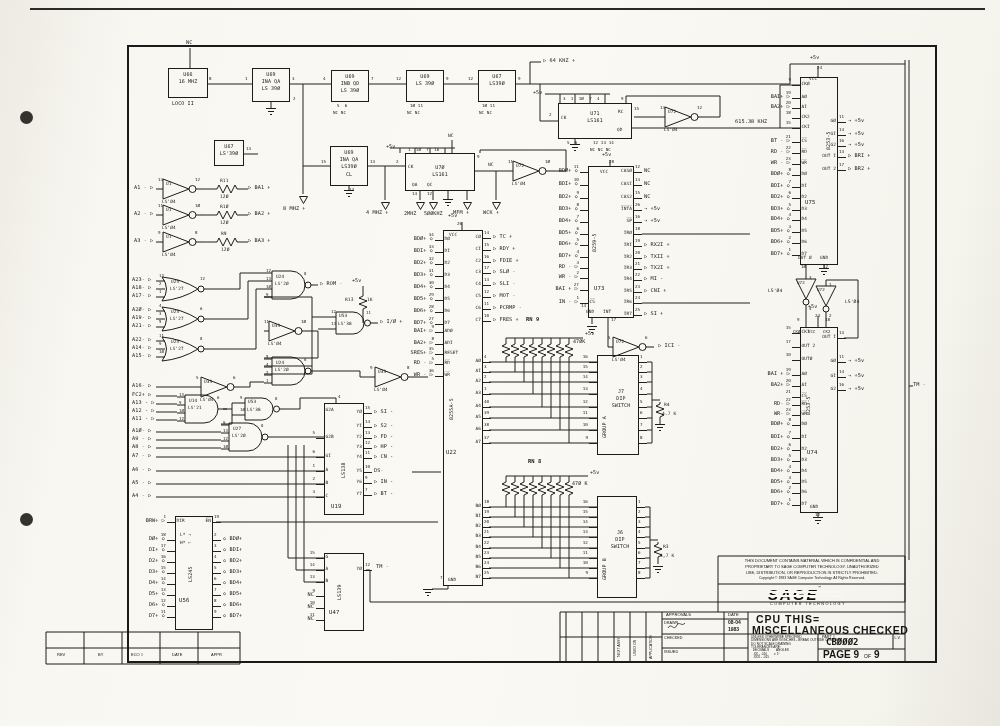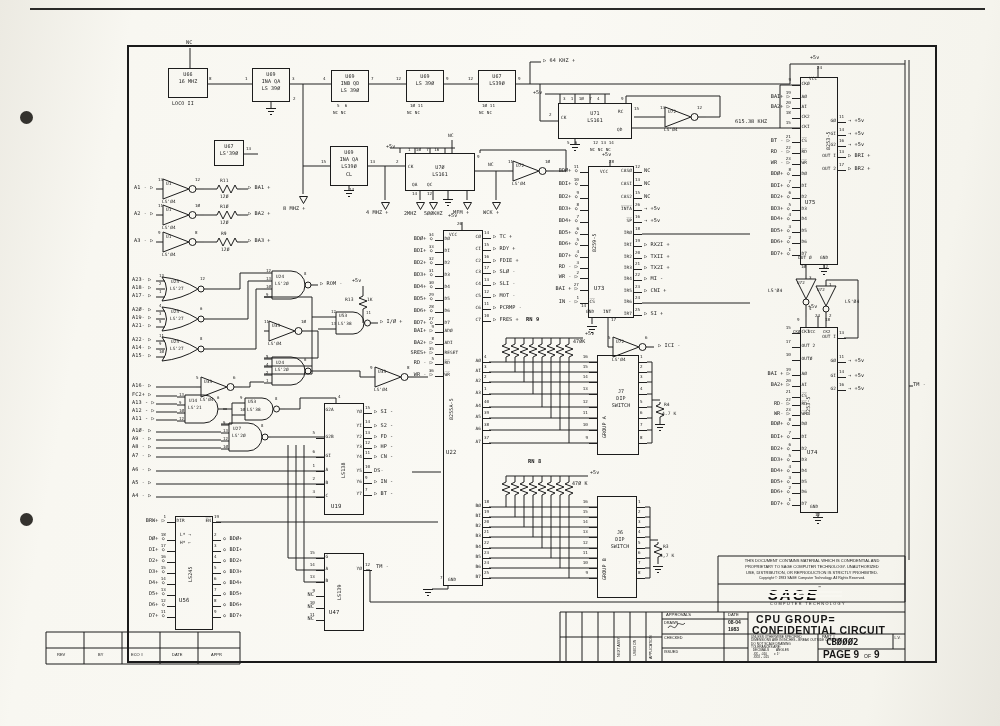--- a/index.html
+++ b/index.html
@@ -126,22 +126,22 @@
   </div>
 
   <span class="tb" style="left:666px;top:613px;font-size:4.2px;">APPROVALS</span>
   <span class="tb" style="left:728px;top:613px;font-size:4.2px;">DATE</span>
   <span class="tb" style="left:664px;top:621px;font-size:3.8px;">DRAWN</span>
   <span class="tb" style="left:728px;top:620px;font-size:5px;font-weight:bold;">08-04</span>
   <span class="tb" style="left:728px;top:627px;font-size:5px;font-weight:bold;">1983</span>
   <span class="tb" style="left:664px;top:636px;font-size:3.8px;">CHECKED</span>
   <span class="tb" style="left:664px;top:650px;font-size:3.8px;">ISSUED</span>
 
-  <span class="tb" style="left:756px;top:614px;font-size:10.5px;font-weight:bold;letter-spacing:1px;">CPU GROUP=</span>
-  <span class="tb" style="left:752px;top:625px;font-size:10.5px;font-weight:bold;letter-spacing:.5px;">CONFIDENTIAL CIRCUIT</span>
+  <span class="tb" style="left:756px;top:614px;font-size:10.5px;font-weight:bold;letter-spacing:1px;">CPU THIS=</span>
+  <span class="tb" style="left:752px;top:625px;font-size:10.5px;font-weight:bold;letter-spacing:.5px;">MISCELLANEOUS CHECKED</span>
 
   <span class="tb" style="left:822px;top:635px;font-size:3.8px;">PART #</span>
   <span class="tb" style="left:826px;top:638px;font-size:9px;font-weight:bold;font-family:'DejaVu Sans Mono',monospace;">CBØØØ2</span>
   <span class="tb" style="left:894.5px;top:637px;font-size:3.5px;">L.V.</span>
   <span class="tb" style="left:823px;top:650px;font-size:10px;font-weight:bold;">PAGE 9</span>
   <span class="tb" style="left:864px;top:654px;font-size:5px;">OF</span>
   <span class="tb" style="left:874px;top:650px;font-size:10px;font-weight:bold;">9</span>
 
   <span class="tb v" style="left:650px;top:659px;font-size:3.6px;">APPLICATION</span>
   <span class="tb v" style="left:634px;top:656px;font-size:3.6px;">USED ON</span>

